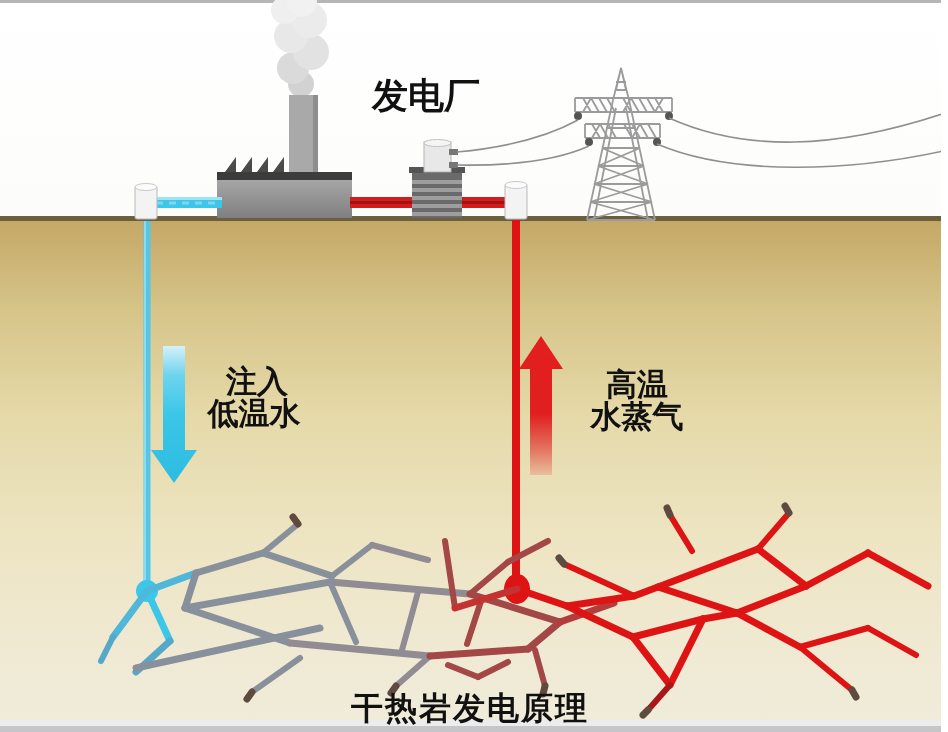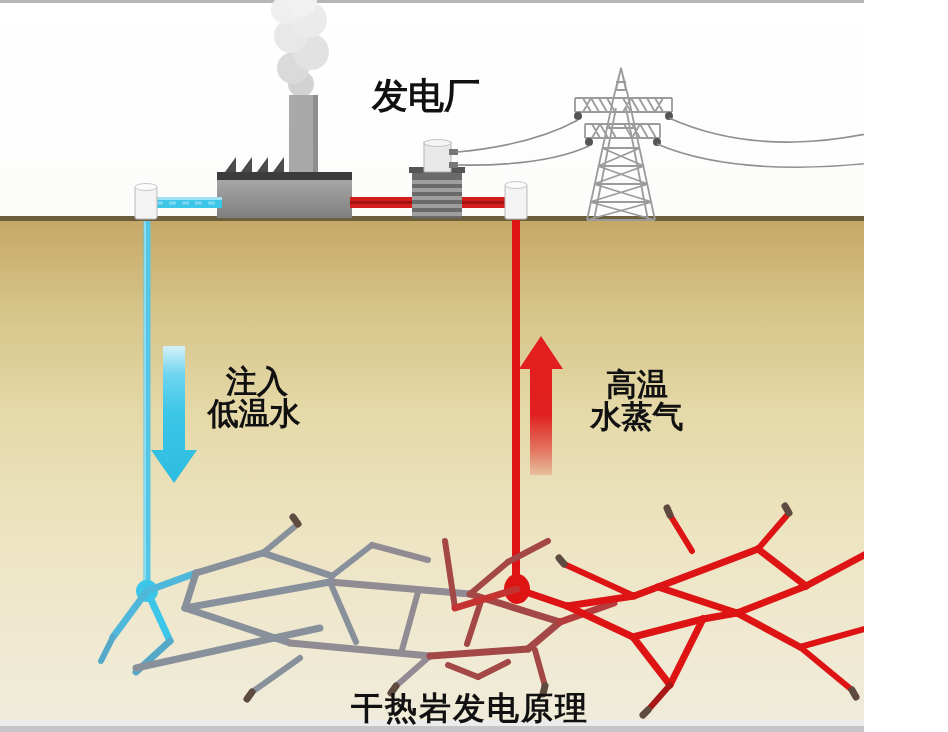--- a/index.html
+++ b/index.html
@@ -1,16 +1,16 @@
 <!DOCTYPE html>
 <html style="--cold_water: #3cc6e8; --hot_steam: #de1414; --fracture_slate: #87909b; --fracture_maroon: #a34747; --ground_top: #c4a765; --ground_deep: #efecda; --ground_line: #6b5f3e; --building_gray: #9a9a9a; --building_dark: #3c3c3c; --tower_gray: #9b9b9b; --smoke_gray: #e0e0e0; --label_black: #111111; --edge_strip: #c6c6ca;"><head>
 <meta charset="utf-8">
 <style>
   html,body{margin:0;padding:0;background:#ffffff;}
-  .stage{position:relative;width:864px;height:732px;overflow:hidden;
+  .stage{position:relative;width:941px;height:732px;overflow:hidden;
          font-family:"Liberation Sans","DejaVu Sans",sans-serif;}
   svg{display:block;}
   text{font-family:"Liberation Sans","DejaVu Sans",sans-serif;font-weight:bold;
        fill:var(--label_black);}
   .t-plant{font-size:36px;}
   .t-mid{font-size:31px;}
   .t-caption{font-size:32px;letter-spacing:2px;}
   
   .c-cold{stroke:var(--cold_water);}
   .c-cold2{stroke:#4fb7d9;}

